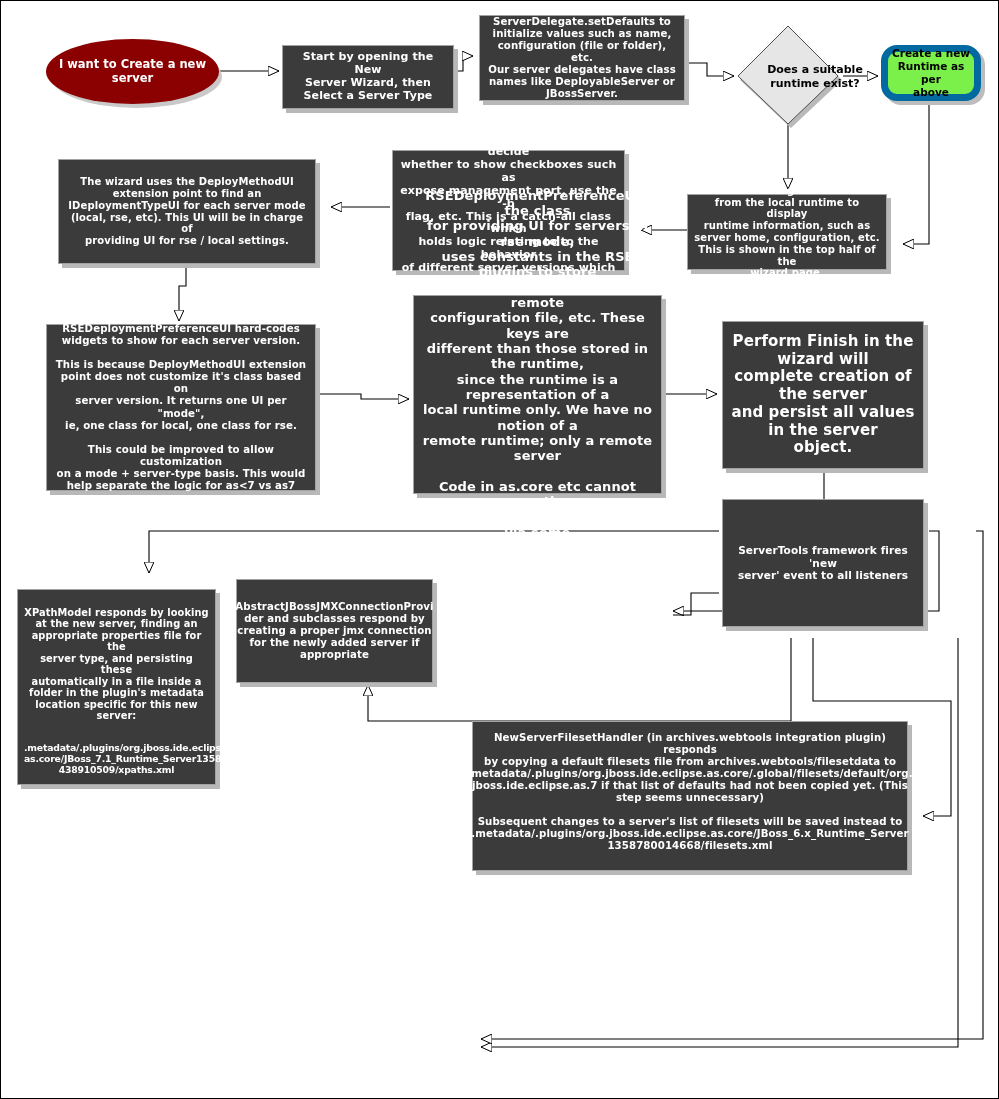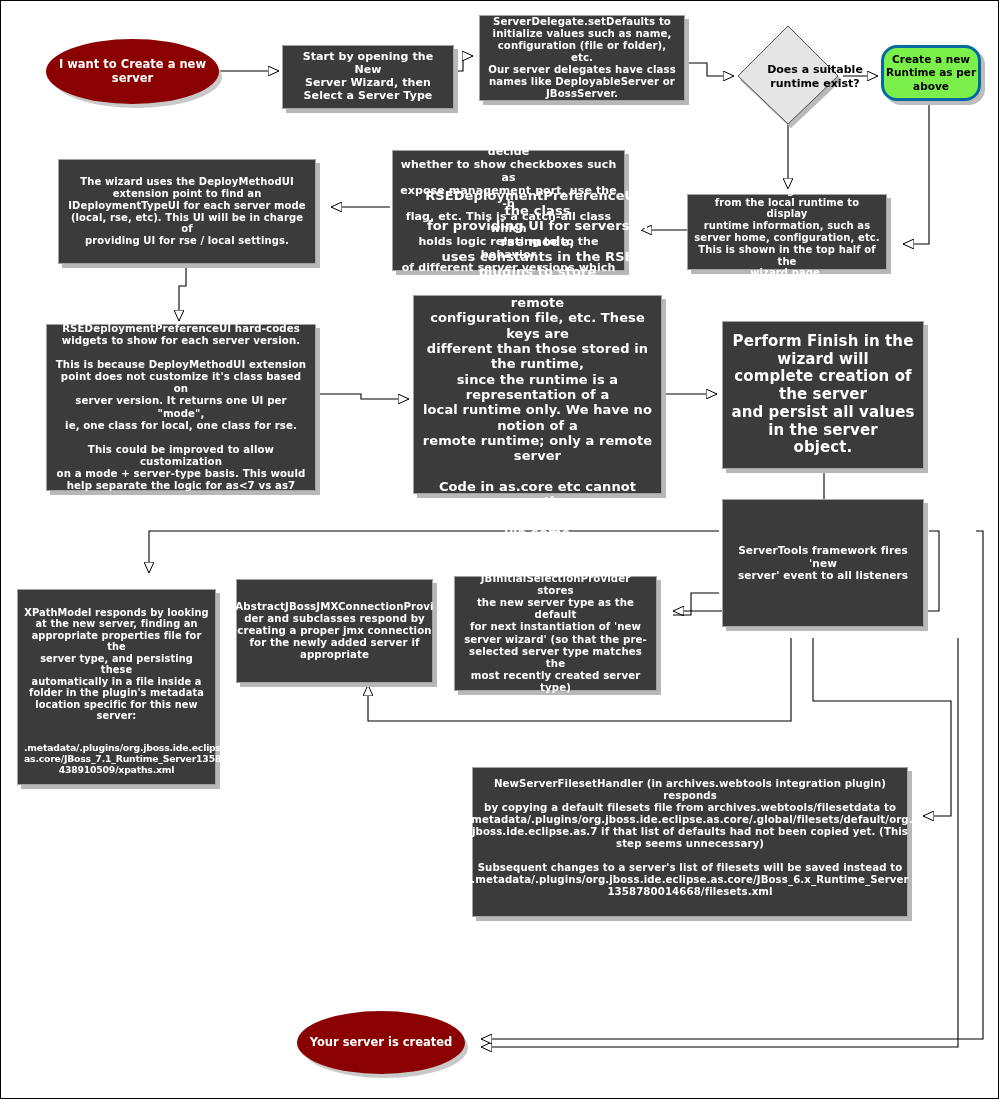--- a/index.html
+++ b/index.html
@@ -90,21 +90,21 @@
     font-weight: bold;
     font-size: 11px;
     line-height: 1.25;
     white-space: pre-line;
     margin-left: 26px;
   }
   
   .rounded-green {
     background: #7cf04a;
     color: #000000;
-    border: 3px solid #0369a1;
+    border: 7px solid #0369a1;
     border-radius: 16px;
     font-weight: bold;
     line-height: 1.25;
     box-shadow: 4px 4px 0 0 #bdbdbd;
     white-space: pre-line;
   }
 </style>
 </head>
 <body>
 
@@ -277,38 +277,26 @@
   </div>
 
   <div class="node box" style="left:235px; top:578px; width:197px; height:104px; font-size:10.2px;">
     <span>AbstractJBossJMXConnectionProvi
 der and subclasses respond by
 creating a proper jmx connection
 for the newly added server if
 appropriate</span>
   </div>
 
-  <div class="node box" style="left:453px; top:575px; width:203px; height:115px; font-size:10.2px;">
-    <span>JBInitialSelectionProvider stores
-the new server type as the default
-for next instantiation of 'new
-server wizard'  (so that the pre-
-selected server type matches the
-most recently created server
-type)</span>
-  </div>
-
-  <div class="node box" style="left:471px; top:766px; width:436px; height:150px; font-size:10.2px; flex-direction:column; justify-content:flex-start; padding-top:10px;">
+
+  <div class="node box" style="left:471px; top:720px; width:436px; height:150px; font-size:10.2px; flex-direction:column; justify-content:flex-start; padding-top:10px;">
     <span class="box-main">NewServerFilesetHandler (in archives.webtools integration plugin) responds
 by copying a default filesets file from archives.webtools/filesetdata to
 .metadata/.plugins/org.jboss.ide.eclipse.as.core/.global/filesets/default/org.
 jboss.ide.eclipse.as.7  if that list of defaults had not been copied yet.  (This
 step seems unnecessary)</span>
     <span class="box-main" style="margin-top:12px;">Subsequent changes to a server's list of filesets will be saved instead to
 .metadata/.plugins/org.jboss.ide.eclipse.as.core/JBoss_6.x_Runtime_Server
 1358780014668/filesets.xml</span>
   </div>
 
-  <div class="node ellipse" style="left:296px; top:1010px; width:168px; height:63px; font-size:11.5px;">
-    <span>Your server is created</span>
-  </div>
 
 </div>
 
 </body></html>

